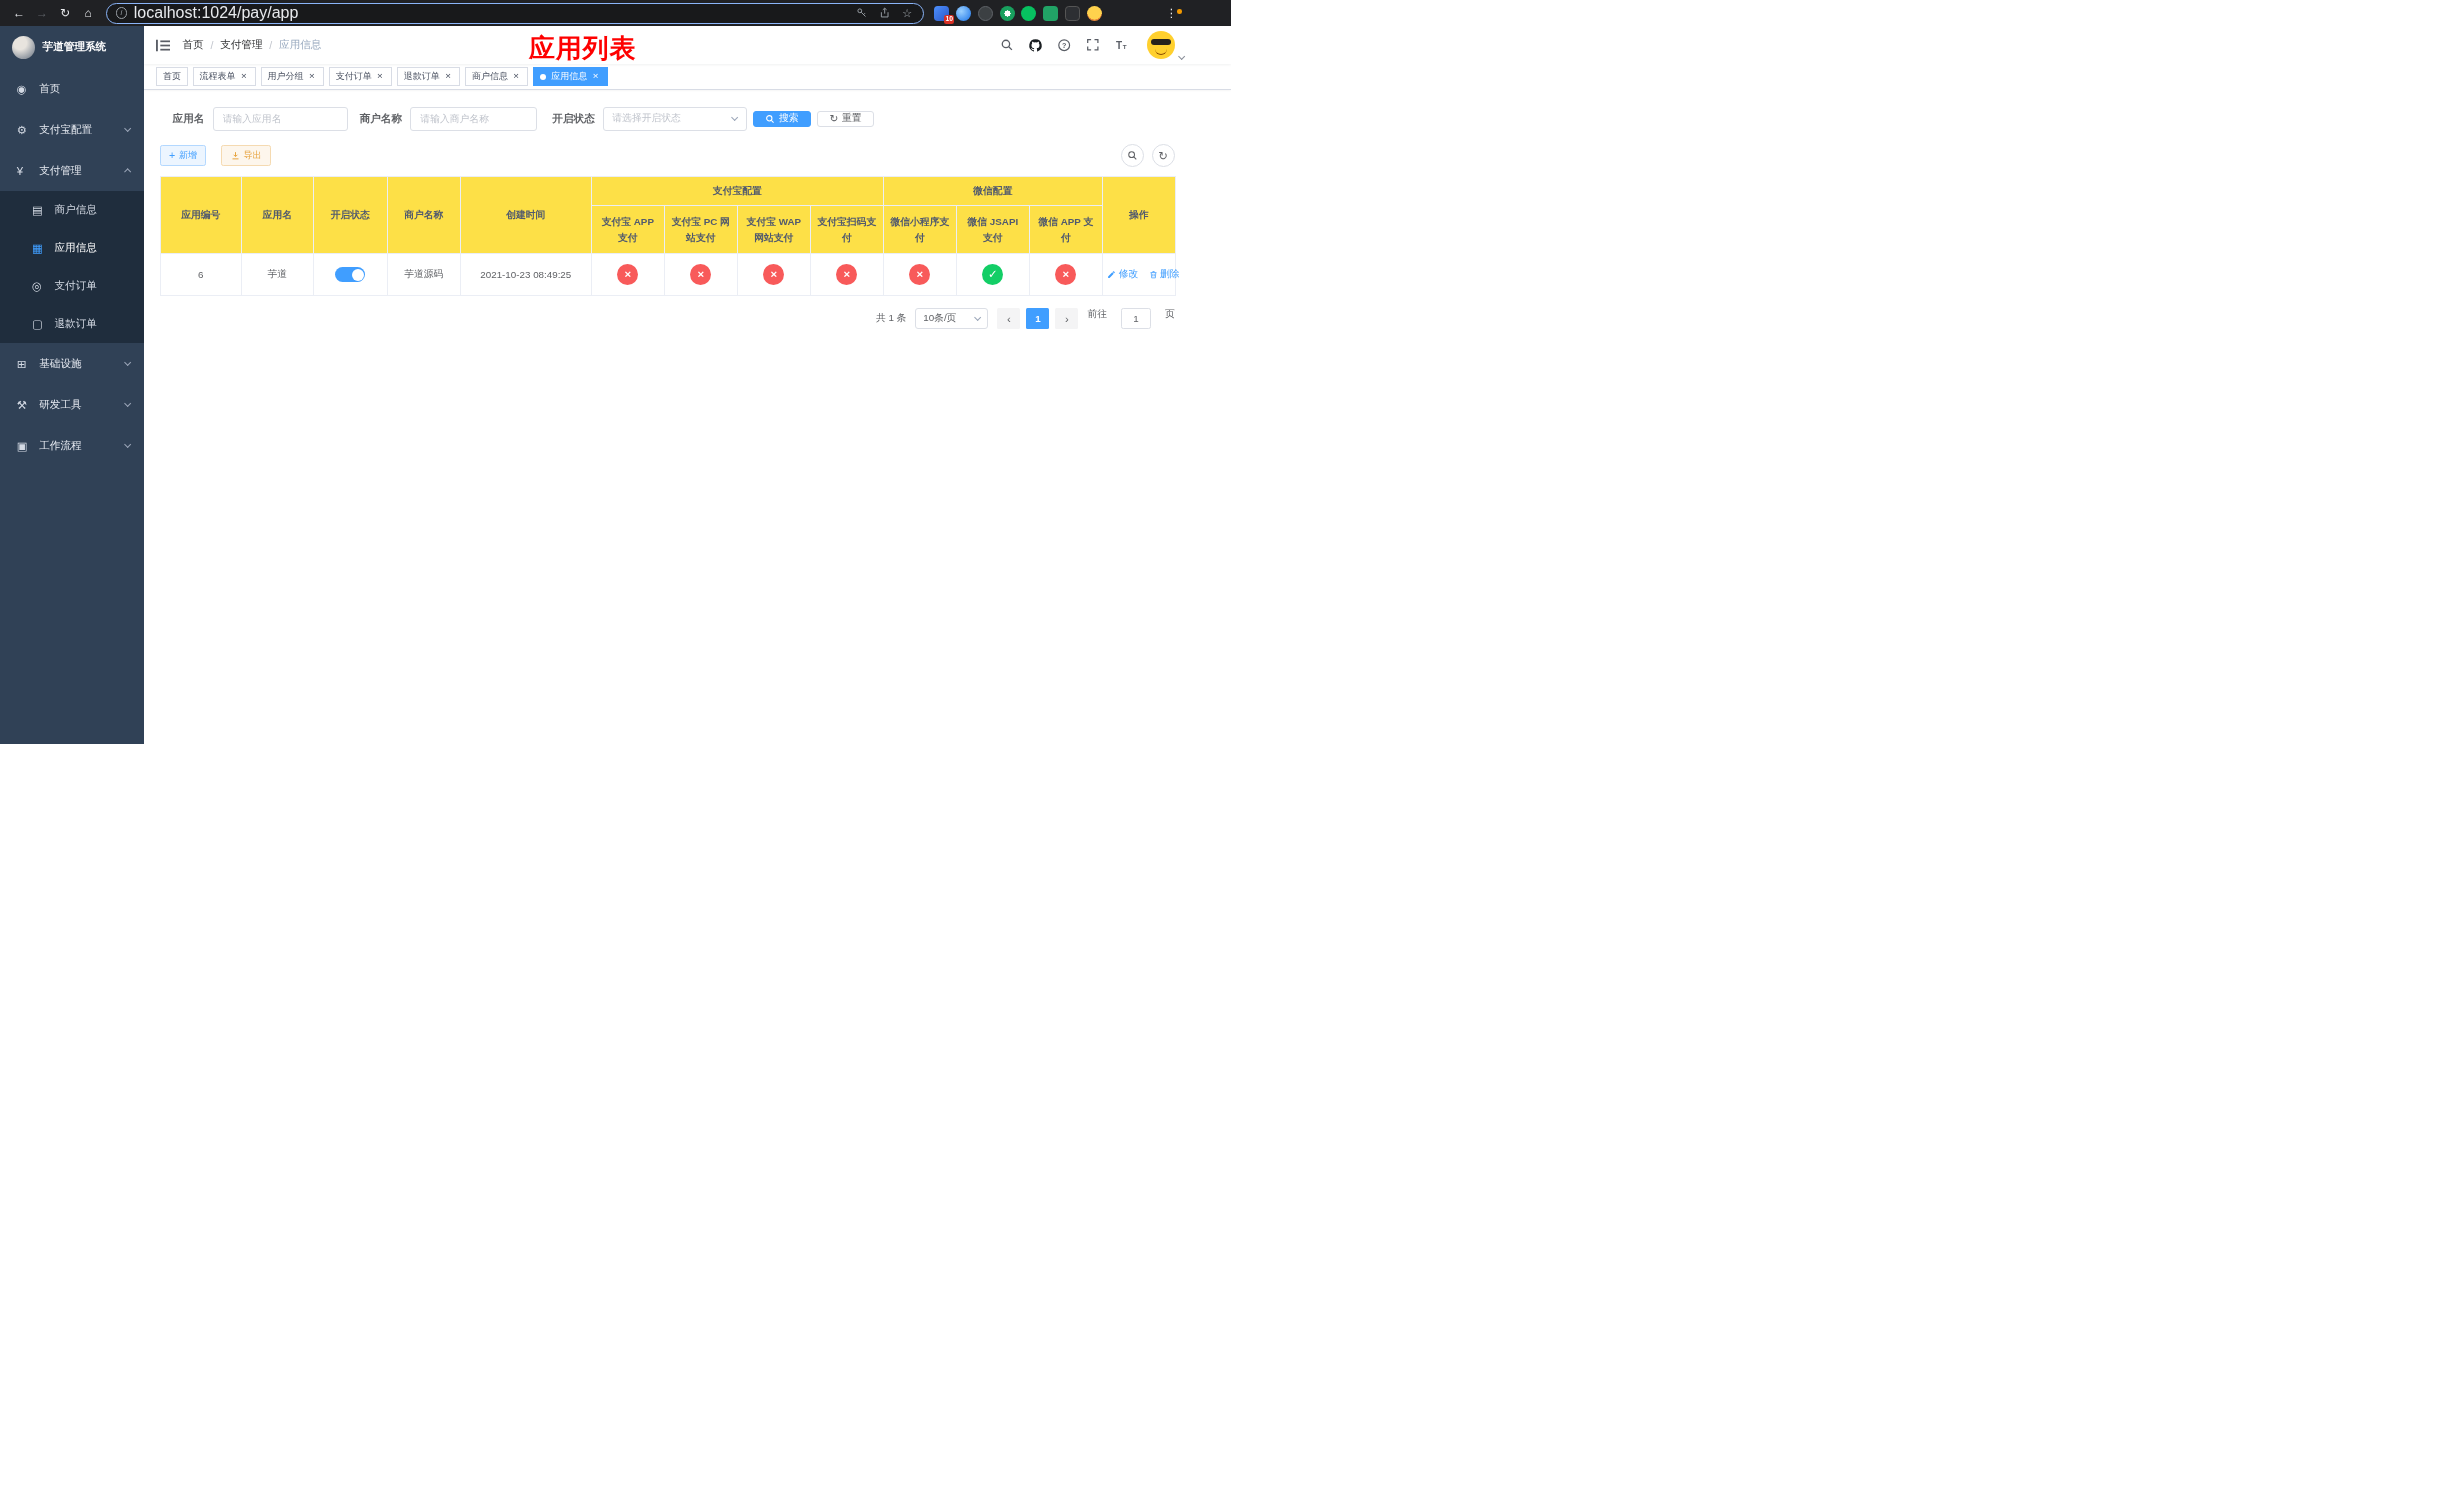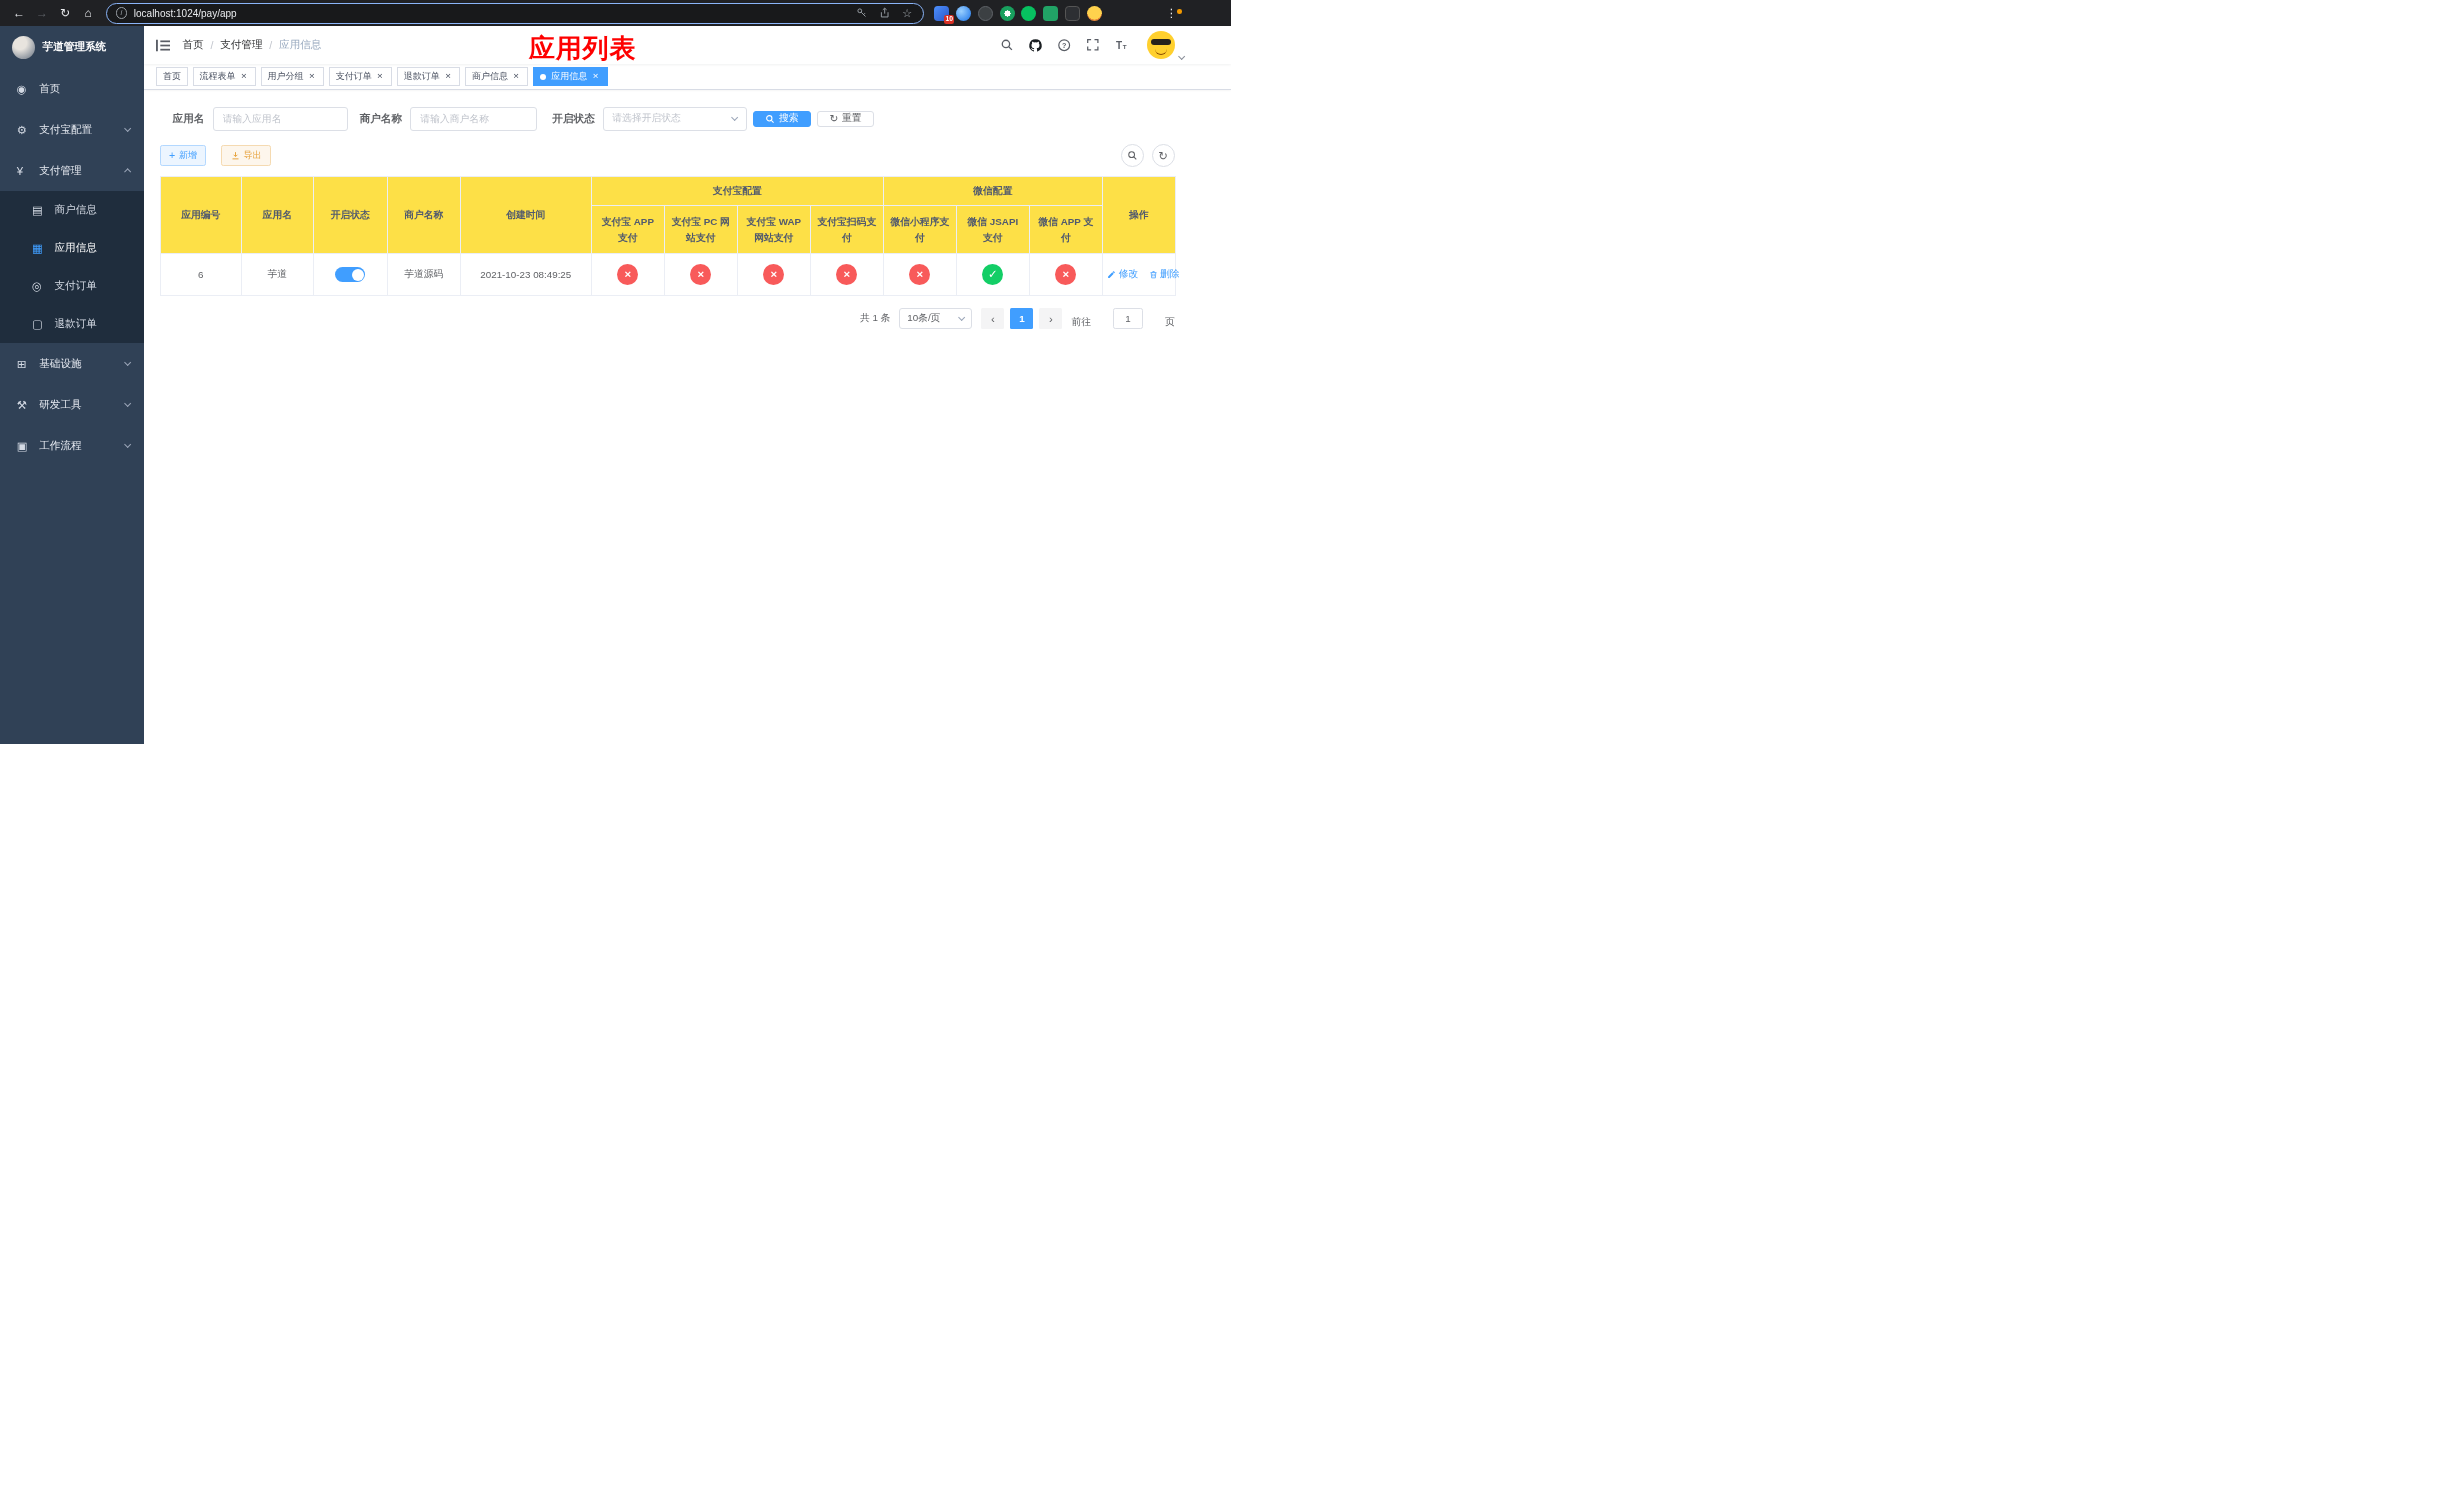--- a/index.html
+++ b/index.html
@@ -6,21 +6,21 @@
   html,body { width:1231px; height:744px; }
   body { font-family:"Liberation Sans","DejaVu Sans",sans-serif; background:#fff; overflow:hidden; }
   .page { width:1231px; height:744px; display:flex; flex-direction:column; }
 
   
   .browser-bar { height:26px; background:#202124; display:flex; align-items:center; padding:0 7.6px; flex-shrink:0; }
   .bnav { width:23px; text-align:center; color:#e8eaed; font-size:12px; cursor:pointer; line-height:26px; }
   .bnav.disabled { color:#5f6368; }
   .omnibox { width:818px; height:21px; margin-left:6px; background:#18191b; border:1.5px solid #8ab4f8; border-radius:10.6px; display:flex; align-items:center; padding:0 9px; }
   .info-ic { width:11.4px; height:11.4px; border:0.9px solid #9aa0a6; border-radius:50%; color:#9aa0a6; font-size:7.6px; line-height:9px; text-align:center; font-style:italic; margin-right:6.8px; flex-shrink:0; }
-  .url { color:#e8eaed; font-size:10px; flex:1; white-space:nowrap; overflow:hidden; }
+  .url { color:#e8eaed; font-size:16px; flex:1; white-space:nowrap; overflow:hidden; }
   .omni-right { display:flex; gap:9.8px; align-items:center; color:#9aa0a6; }
   .omni-right .oic { width:13px; height:13px; display:flex; align-items:center; justify-content:center; font-size:11.4px; }
   .ext-tray { display:flex; align-items:center; gap:6.8px; margin-left:10.6px; }
   .ext { width:15px; height:15px; border-radius:50%; position:relative; flex-shrink:0; }
   .ext.sq { border-radius:3.8px; }
   .ext1 { background:linear-gradient(135deg,#4d90fe,#2a56c6); }
   .ext2 { background:radial-gradient(circle at 35% 35%, #9ad0ff, #1a73e8); }
   .ext3 { background:#3c4043; border:0.8px solid #5f6368; }
   .ext4 { background:radial-gradient(circle, #fff 0 28%, #18a05e 30%); }
   .ext5 { background:#07c160; }
@@ -109,21 +109,21 @@
   .ops { white-space:nowrap; }
   .op-link { color:#409eff; font-size:9.8px; text-decoration:none; display:inline-flex; align-items:center; gap:2.3px; cursor:pointer; }
   .op-link + .op-link { margin-left:7.6px; }
 
   
   .pager { width:1015px; margin-left:0.8px; margin-top:12px; display:flex; align-items:center; justify-content:flex-end; gap:9px; font-size:9.8px; color:#606266; }
   .psize { width:73px; height:21px; border:0.8px solid #dcdfe6; border-radius:3px; display:flex; align-items:center; justify-content:space-between; padding:0 6.8px; cursor:pointer; background:#fff; }
   .pgroup { display:flex; gap:6px; align-items:center; }
   .pbtn { min-width:23px; height:21px; background:#f4f4f5; border-radius:1.5px; display:flex; align-items:center; justify-content:center; color:#606266; font-size:11.4px; cursor:pointer; border:none; font-family:inherit; }
   .pbtn.current { background:#409eff; color:#fff; font-size:9.8px; font-weight:bold; }
-  .goto { display:flex; align-items:flex-end; gap:22px; }
+  .goto { display:flex; align-items:flex-start; gap:14px; }
   .goto-input { width:30px; height:21px; border:0.8px solid #dcdfe6; border-radius:2.3px; text-align:center; font-size:9.8px; color:#606266; outline:none; font-family:inherit; }
 
   .svg-ic { display:block; }
 </style>
 </head>
 <body>
 
 <div class="page">
 
   <div class="browser-bar">

